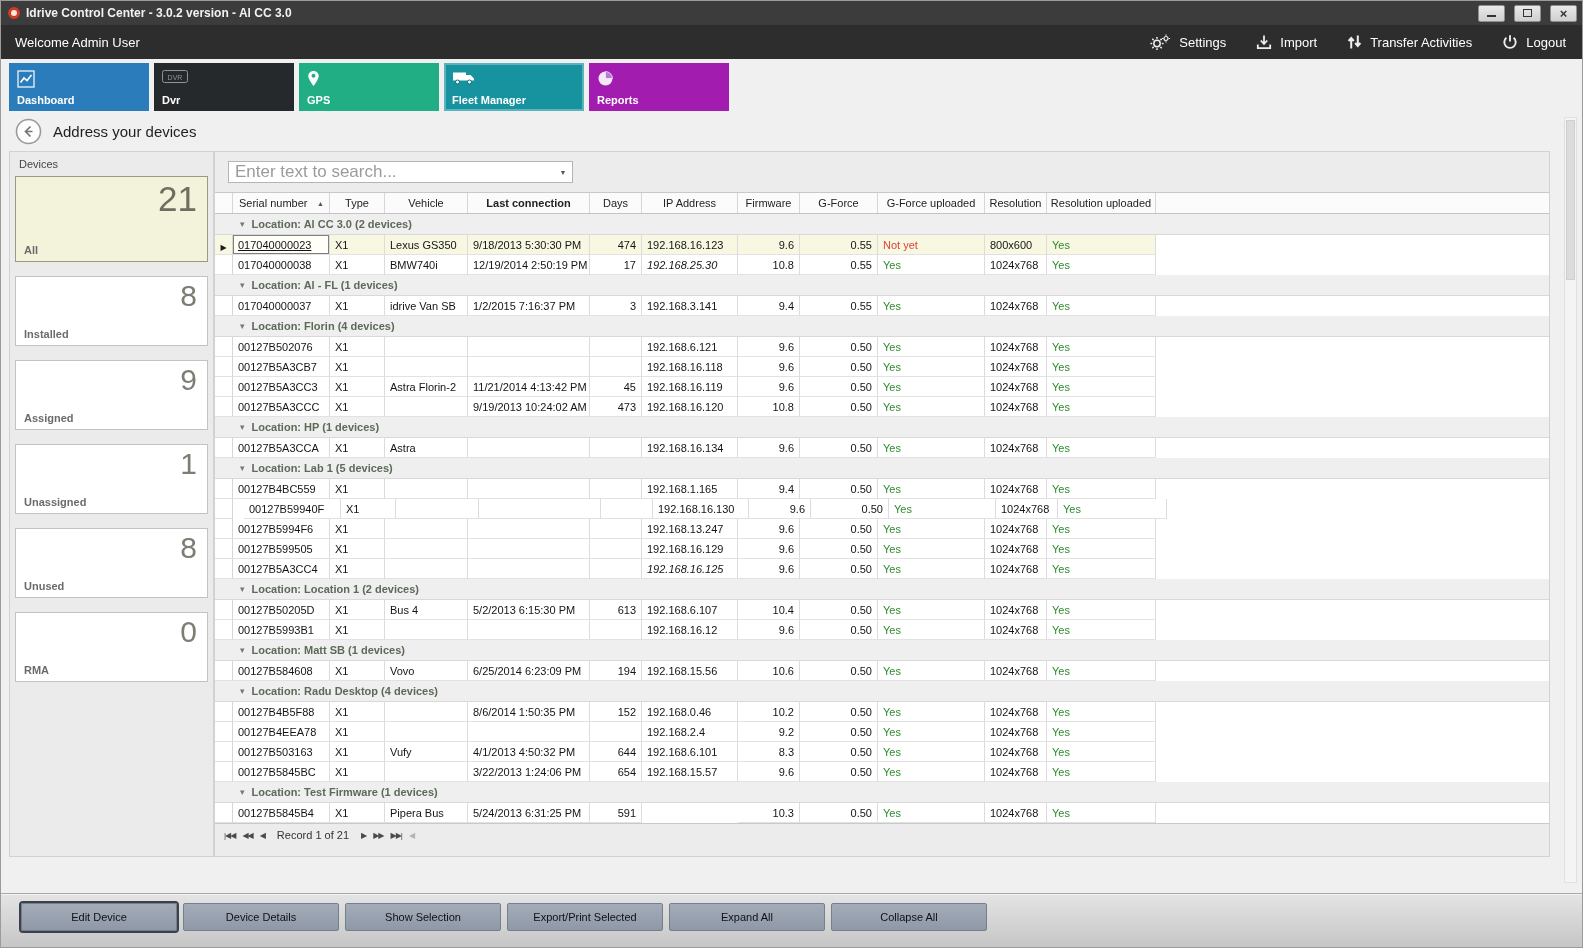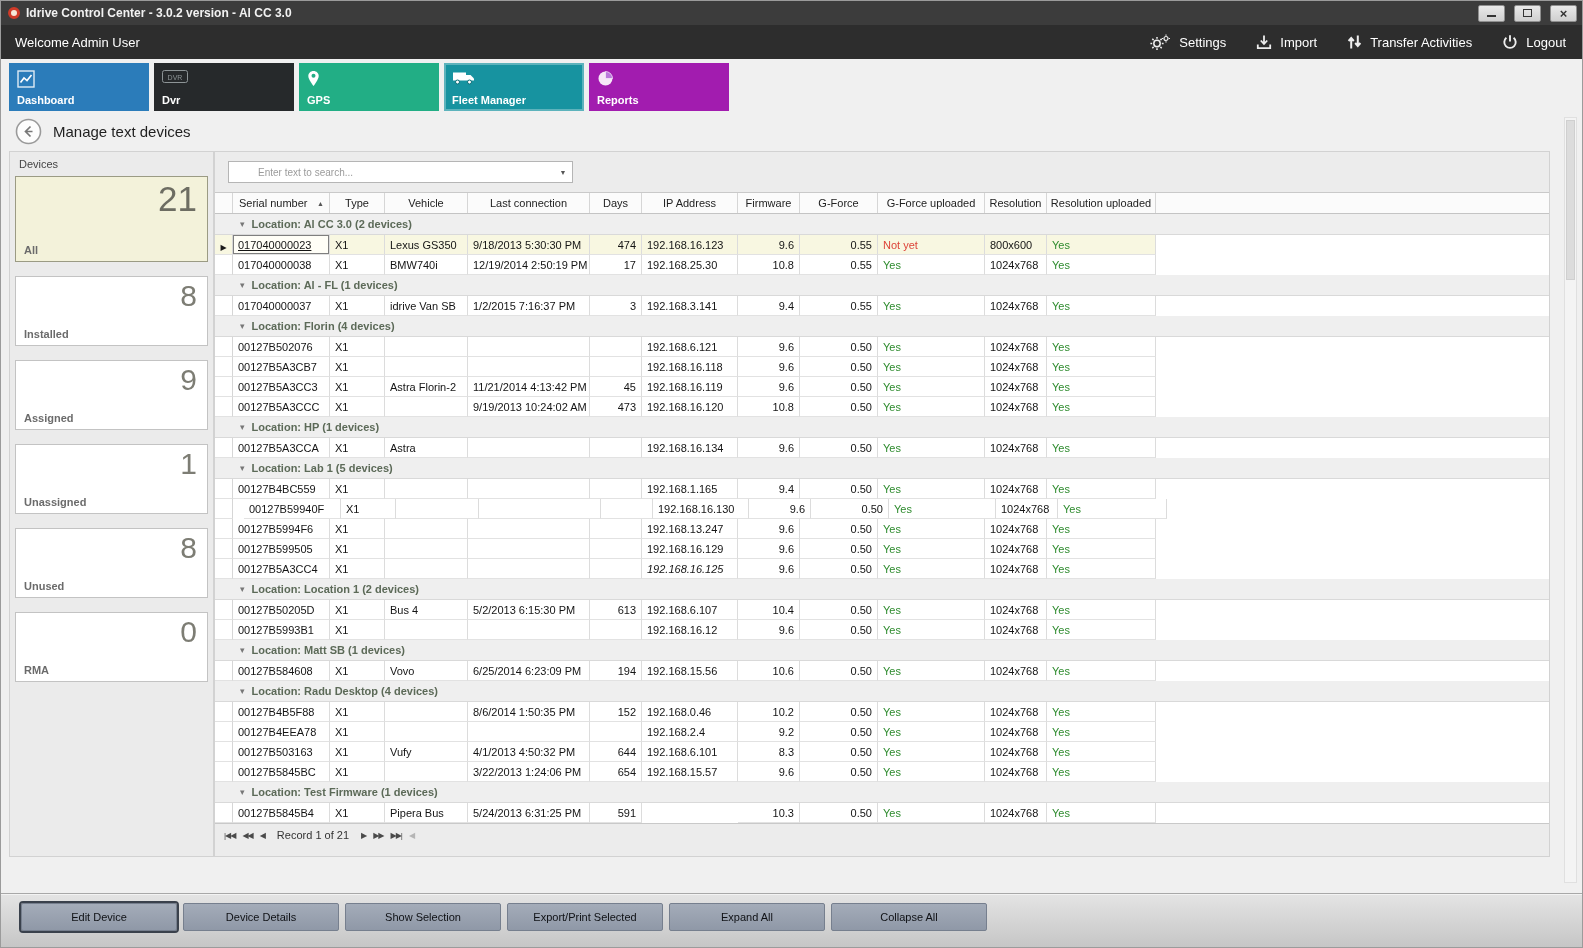--- a/index.html
+++ b/index.html
@@ -41,21 +41,21 @@
   .sidebar-title { font-size:11px; color:#444; margin:2px 0 6px 4px; }
   .card { background:#fff; border:1px solid #c3c3c3; height:70px; margin-bottom:14px; position:relative; cursor:default; }
   .card.selected { background:var(--selected-card,#f3f2da); border-color:#9b9b84; height:86px; }
   .card-count { position:absolute; top:2px; right:10px; font-size:30px; color:#7d7d74; }
   .card.selected .card-count { font-size:35px; color:#6d6d62; }
   .card-label { position:absolute; left:8px; bottom:5px; font-size:11px; font-weight:bold; color:#6b6b6b; }
 
   .main { flex:1; background:#ececec; border:1px solid #d2d2d2; display:flex; flex-direction:column; min-width:0; }
   .search-row { padding:9px 13px; flex:none; }
   .searchbox { width:345px; height:22px; background:#fff; border:1px solid #b5b5b5; display:flex; align-items:center; }
-  .search-input { flex:1; border:none; outline:none; font-size:10px; padding:0 6px; color:#333; background:transparent; font-family:inherit; min-width:0;margin-left:23px; }
+  .search-input { flex:1; border:none; outline:none; font-size:17px; padding:0 6px; color:#333; background:transparent; font-family:inherit; min-width:0; }
   .search-input::placeholder { color:#9b9b9b; }
   .dd-btn { width:18px; height:100%; display:flex; align-items:center; justify-content:center; flex:none; }
   .dd-btn::before { content:"▼"; font-size:7px; color:#555; }
 
   
   .grid { background:#fff; border:1px solid #c9c9c9; border-left:none; border-right:none; flex:none; overflow:hidden; }
   .g-row { display:flex; height:20px; background:#fff; }
   .g-row.header { height:21px; background:#fbfbfb; border-bottom:1px solid #c4c4c4; }
   .ind-cell { width:18px; flex:none; border-right:1px solid #d6d6d6; border-bottom:1px solid #e2e2e2; display:flex; align-items:center; justify-content:center; }
   .g-row.header .ind-cell { border-bottom:none; }
@@ -216,21 +216,21 @@
       </div>
     </div>
 
   <div class="page-header">
     <span class="back-btn">
         <svg width="27" height="27" viewBox="0 0 27 27">
           <circle cx="13.5" cy="13.5" r="12" fill="#fdfdfd" stroke="#9a9a9a" stroke-width="1.6"></circle>
           <path d="M15.5 8.5 10.5 13.5l5 5M10.5 13.5h7" stroke="#777" stroke-width="1.7" fill="none"></path>
         </svg>
       </span>
-    <span class="page-title">Manage text devices</span>
+    <span class="page-title">Address your devices</span>
   </div>
 
   <div class="content">
 
     <aside class="sidebar">
       <div class="sidebar-title">Devices</div>
       <div id="cards">
           <div class="card selected">
             <div class="card-count">21</div>
             <div class="card-label">All</div>
@@ -272,21 +272,21 @@
             <div class="h-cell left" style="width: 97px;">
               <span>Serial number</span>
               <span class="sort-arrow">▲</span>
             </div>
             <div class="h-cell" style="width: 55px;">
               <span>Type</span>
             </div>
             <div class="h-cell" style="width: 83px;">
               <span>Vehicle</span>
             </div>
-            <div class="h-cell" style="width: 122px;">
+            <div class="h-cell" style="width: 122px; font-weight: bold;">
               <span>Last connection</span>
             </div>
             <div class="h-cell" style="width: 52px;">
               <span>Days</span>
             </div>
             <div class="h-cell" style="width: 96px;">
               <span>IP Address</span>
             </div>
             <div class="h-cell" style="width: 62px;">
               <span>Firmware</span>
@@ -326,21 +326,21 @@
             <div class="d-cell yes" style="width: 109px;">Yes</div>
             <div class="row-filler"></div>
           </div>
           <div class="g-row data">
             <div class="ind-cell"></div>
             <div class="d-cell" style="width: 97px;">017040000038</div>
             <div class="d-cell" style="width: 55px;">X1</div>
             <div class="d-cell" style="width: 83px;">BMW740i</div>
             <div class="d-cell" style="width: 122px;">12/19/2014 2:50:19 PM</div>
             <div class="d-cell right" style="width: 52px;">17</div>
-            <div class="d-cell" style="width: 96px;">192.168.25.30</div>
+            <div class="d-cell" style="width: 96px; font-style: italic;">192.168.25.30</div>
             <div class="d-cell right" style="width: 62px;">10.8</div>
             <div class="d-cell right" style="width: 78px;">0.55</div>
             <div class="d-cell yes" style="width: 107px;">Yes</div>
             <div class="d-cell" style="width: 62px;">1024x768</div>
             <div class="d-cell yes" style="width: 109px;">Yes</div>
             <div class="row-filler"></div>
           </div>
           <div class="group-row">
             <span class="group-tri">▾</span>
             <span class="group-label">Location: Al - FL (1 devices)</span>

